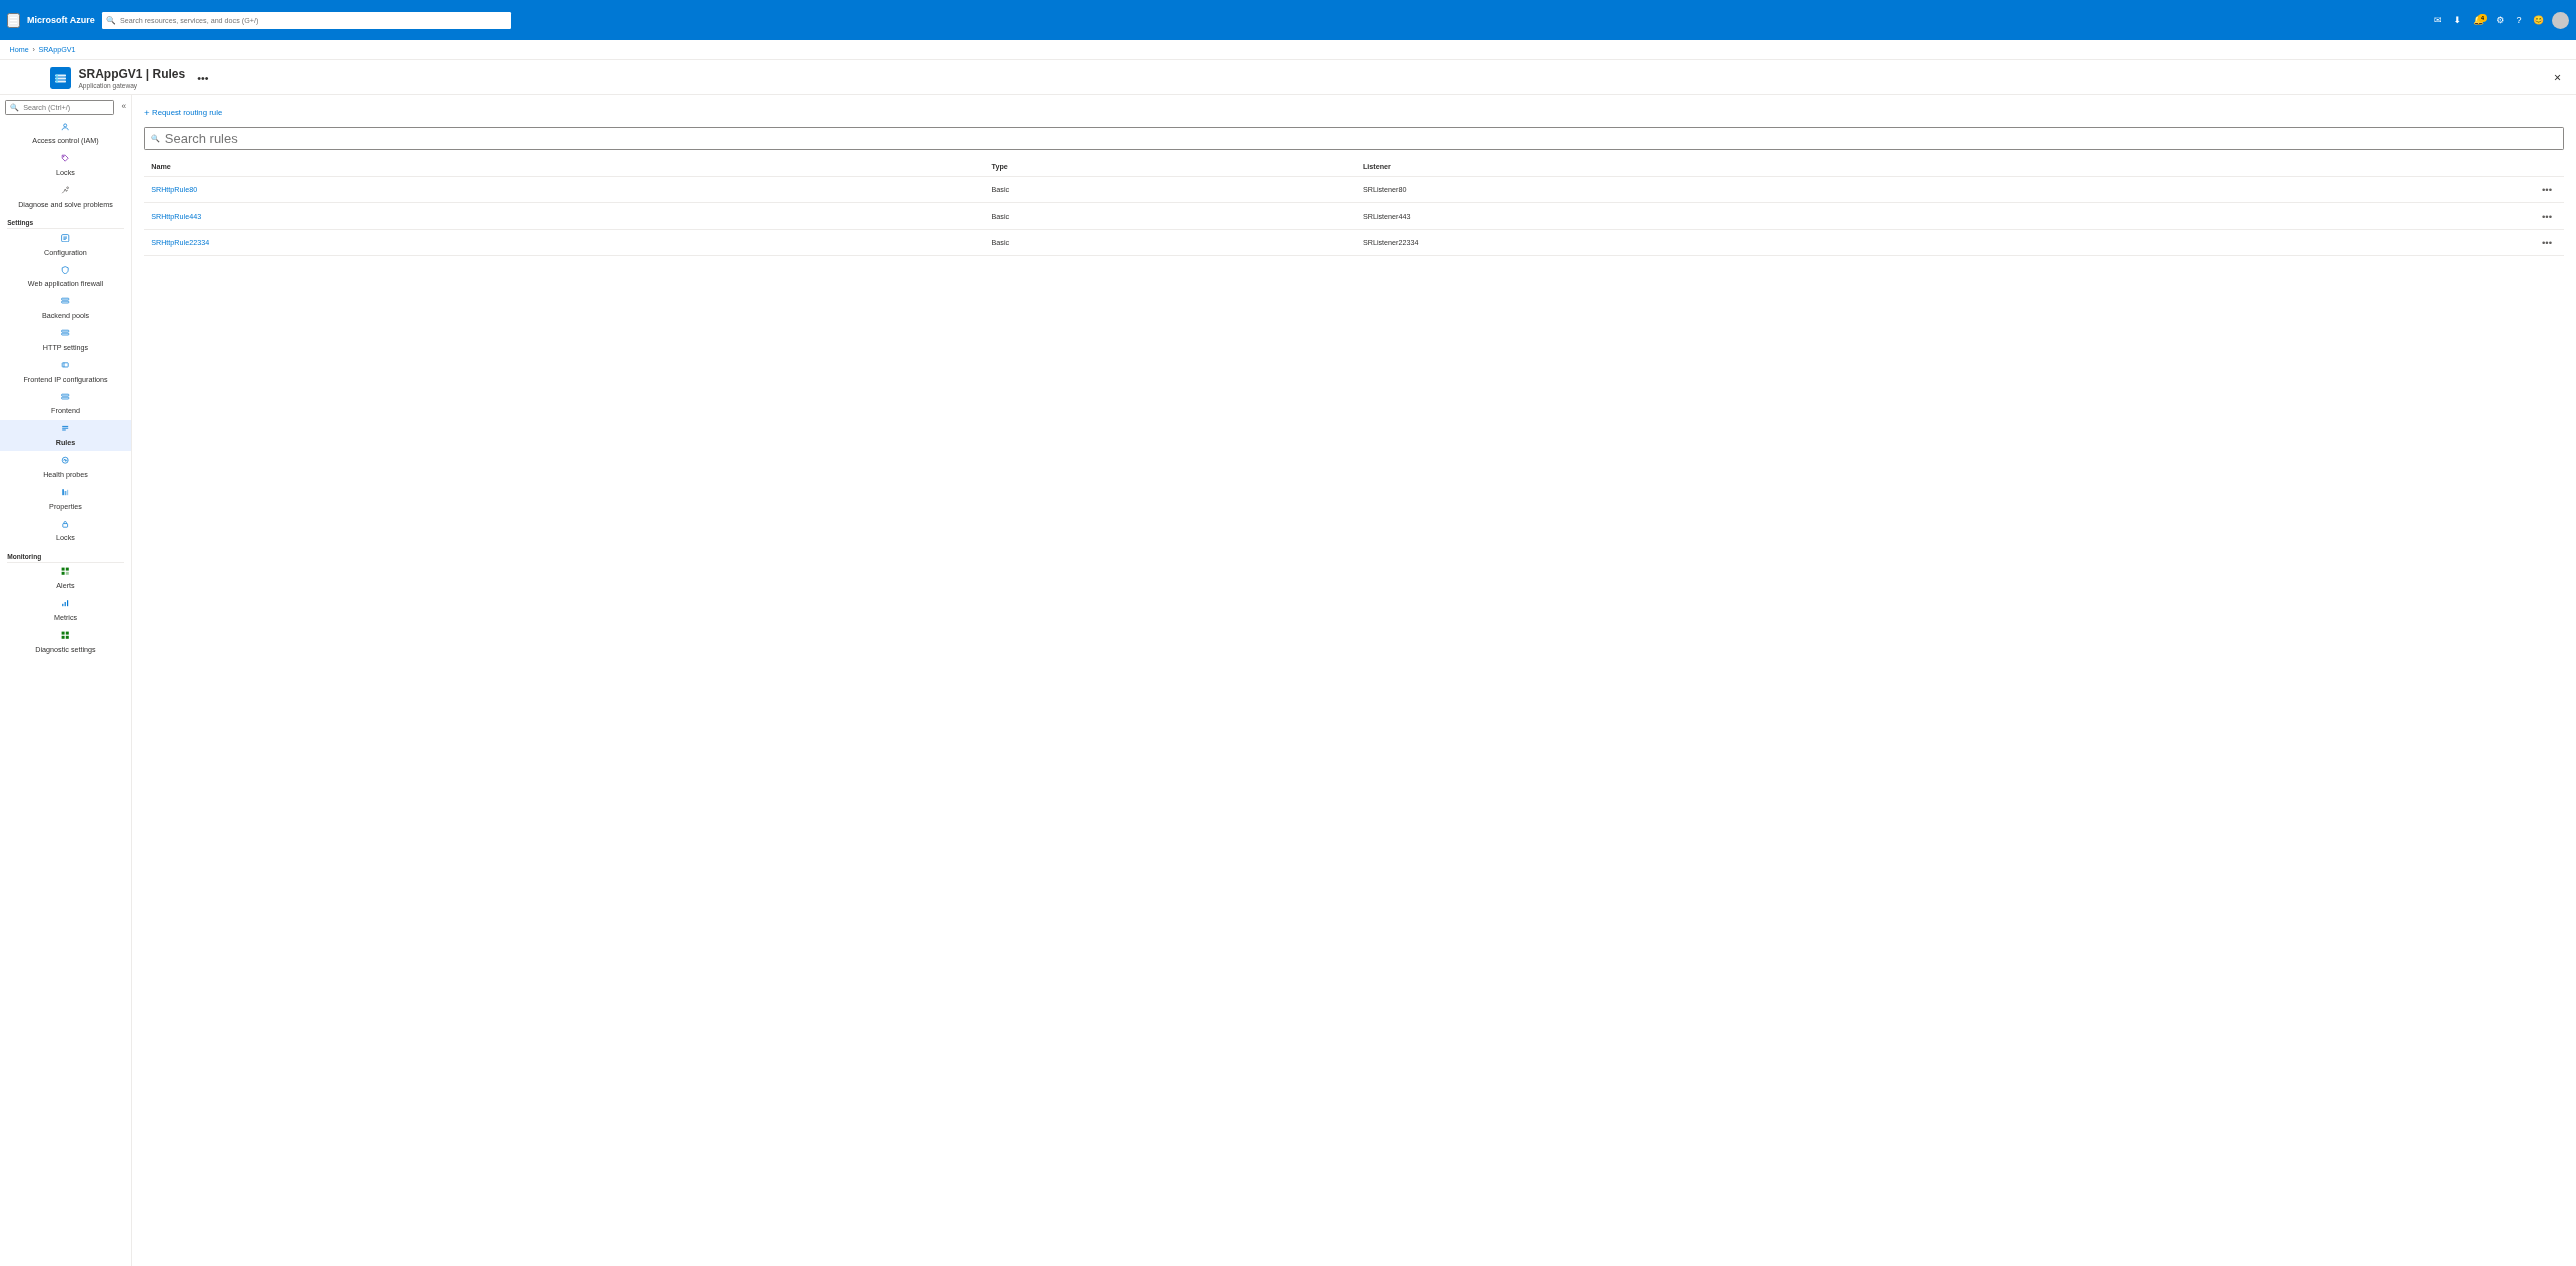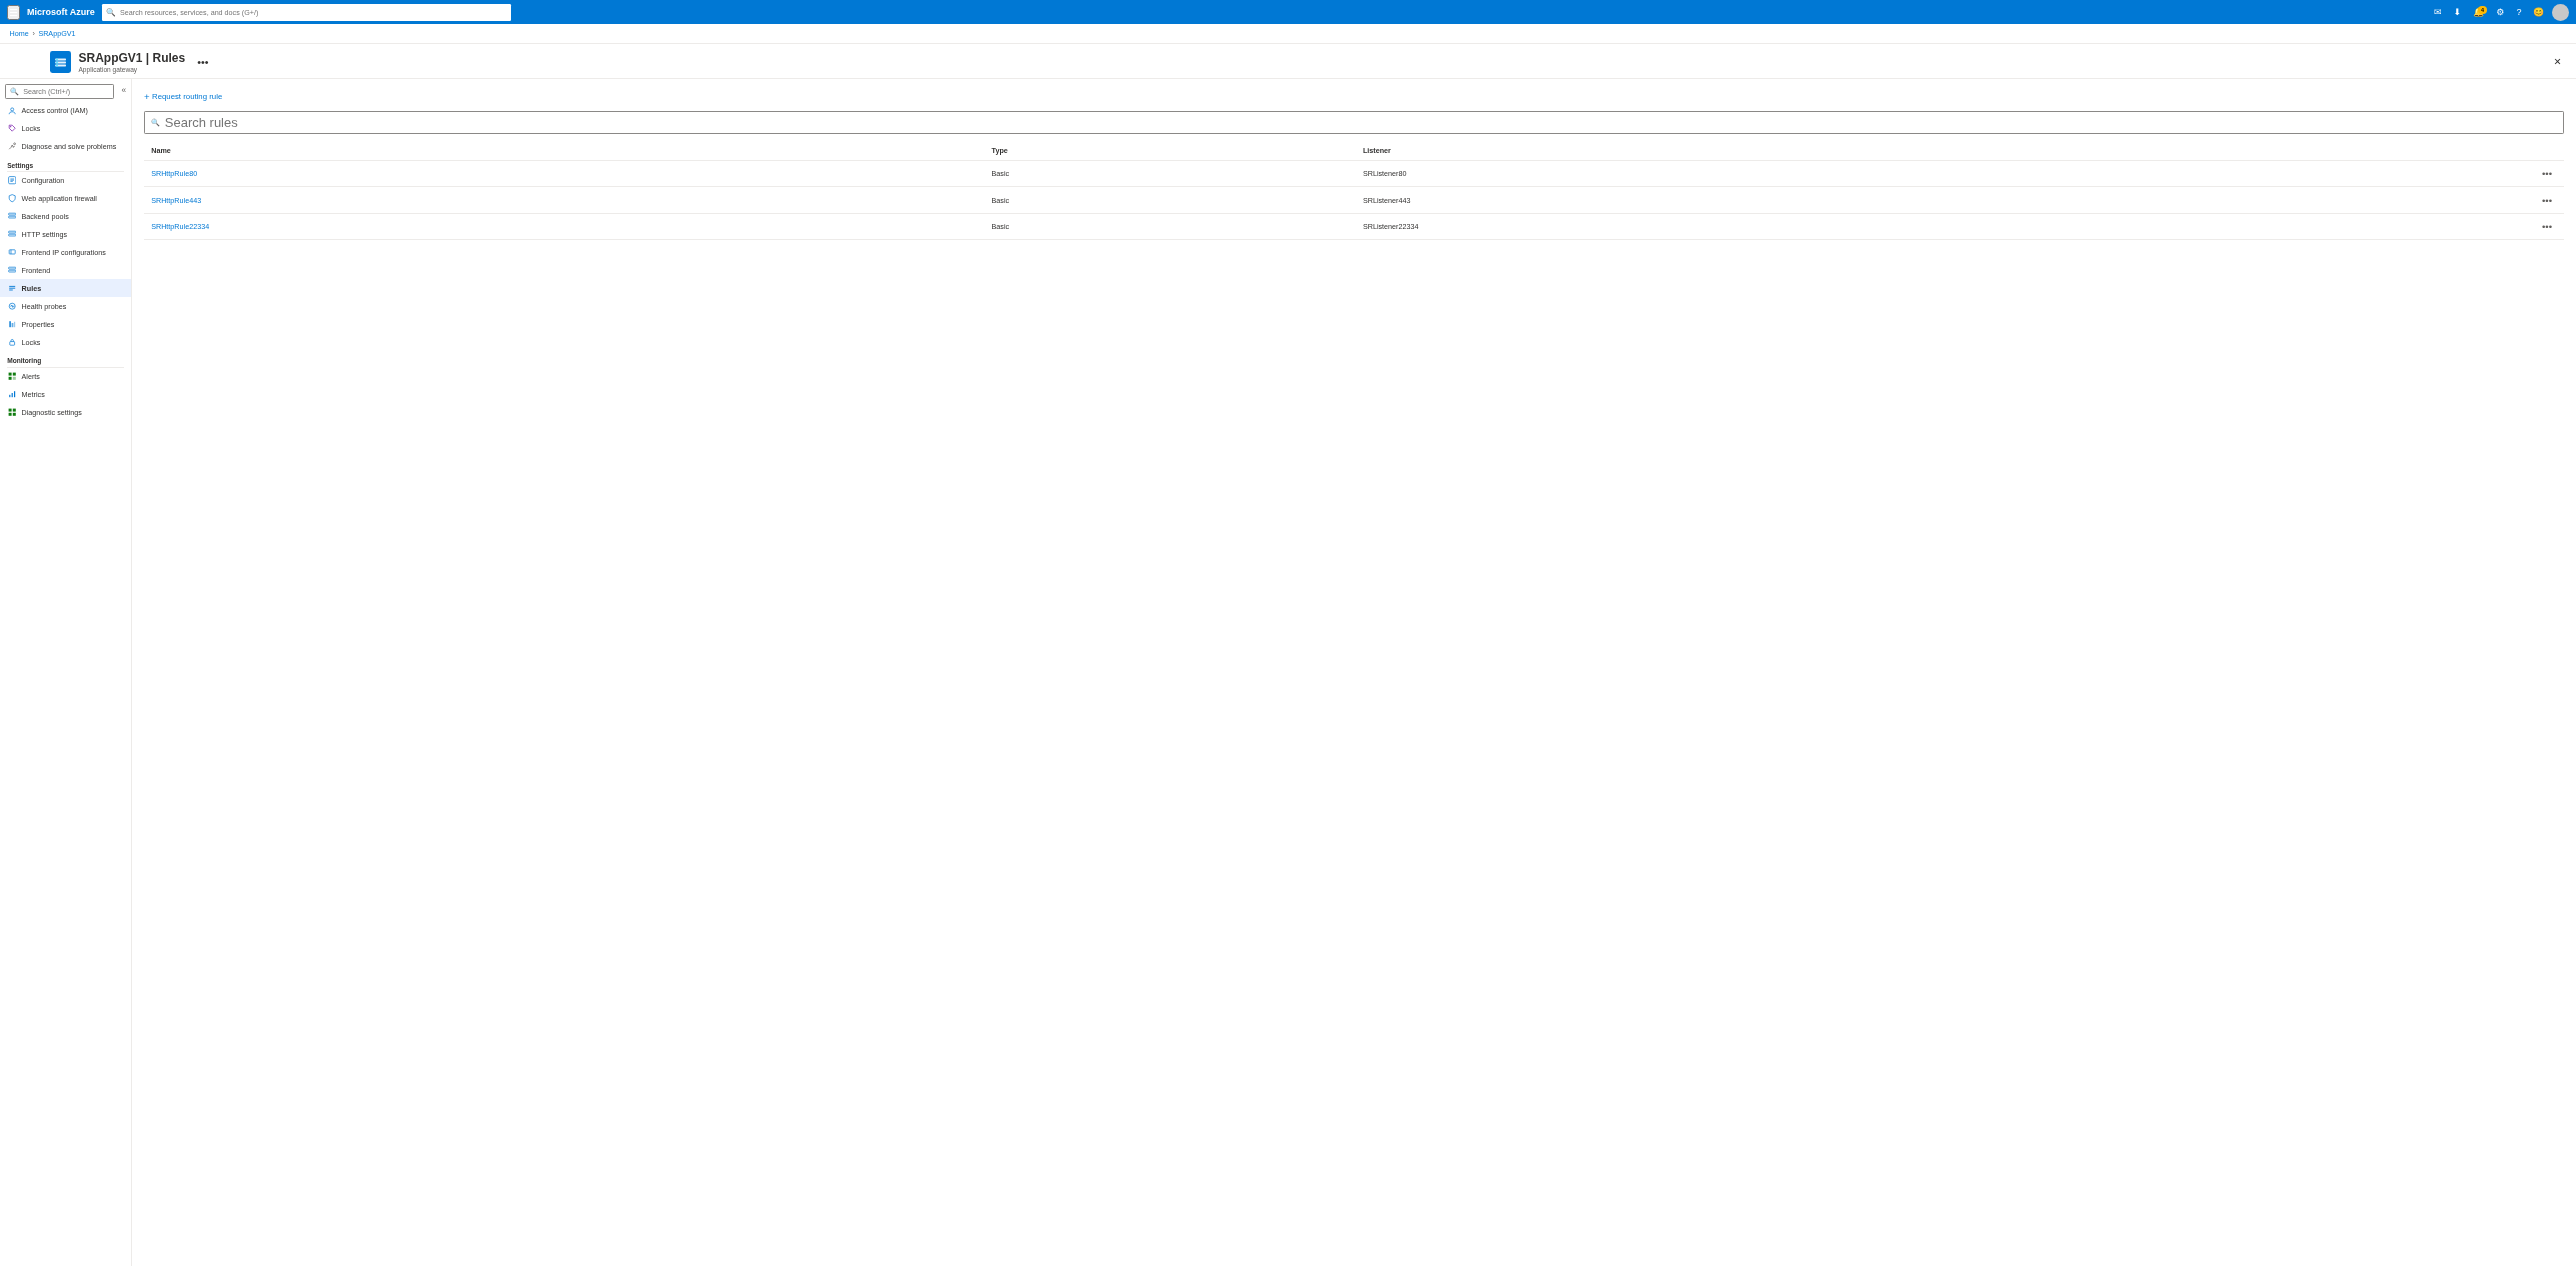--- a/index.html
+++ b/index.html
@@ -2,21 +2,21 @@
 <html style="font-size:9.6px"><head>
   <meta charset="utf-8">
   <style>
     * { box-sizing: border-box; margin: 0; padding: 0; }
     body { font-family: 'Segoe UI', Arial, sans-serif; font-size: 7.8px; background: #f3f2f1; color: #323130; }
 
     
     .topnav {
       display: flex; align-items: center;
       background: #0078d4; color: white;
-      height: 24px; padding: 0 7.2px; gap: 7.2px;
+      height: 40px; padding: 0 7.2px; gap: 7.2px;
     }
     .topnav-hamburger { font-size: 9.6px; cursor: pointer; color: white; }
     .topnav-logo { font-size: 9px; font-weight: 600; white-space: nowrap; }
     .topnav-search {
       flex: 1; max-width: 409px;
       display: flex; align-items: center;
       background: white; border-radius: 1.2px;
       padding: 0 4.8px; height: 17px; gap: 3.6px;
     }
     .topnav-search input {
@@ -84,21 +84,21 @@
       font-size: 8.4px; color: #605e5c; padding: 2.4px; margin-left: auto; margin-right: 2.4px;
     }
     .sidebar-search-row { display: flex; align-items: center; }
     .sidebar-section-label {
       font-size: 6.6px; font-weight: 600; color: #323130;
       padding: 6px 7.2px 2.4px 7.2px; text-transform: none;
     }
     .sidebar-item {
       display: flex; align-items: center; gap: 4.8px;
       padding: 4.2px 7.2px; cursor: pointer; color: #323130;
-      font-size: 7.2px; white-space: nowrap;
+      font-size: 7.2px; white-space: nowrap; flex-direction: column;
     }
     .sidebar-item.active { background: #e8f0fe; font-weight: 700; }
     .sidebar-item-icon { width: 9.6px; height: 9.6px; display: flex; align-items: center; justify-content: center; flex-shrink: 0; }
 
     
     .content-area { flex: 1; padding: 9.6px 12px; overflow-y: auto; }
     .content-toolbar { display: flex; align-items: center; gap: 4.8px; margin-bottom: 7.2px; }
     .btn-add {
       display: flex; align-items: center; gap: 2.4px;
       background: none; border: none; color: #0078d4;

